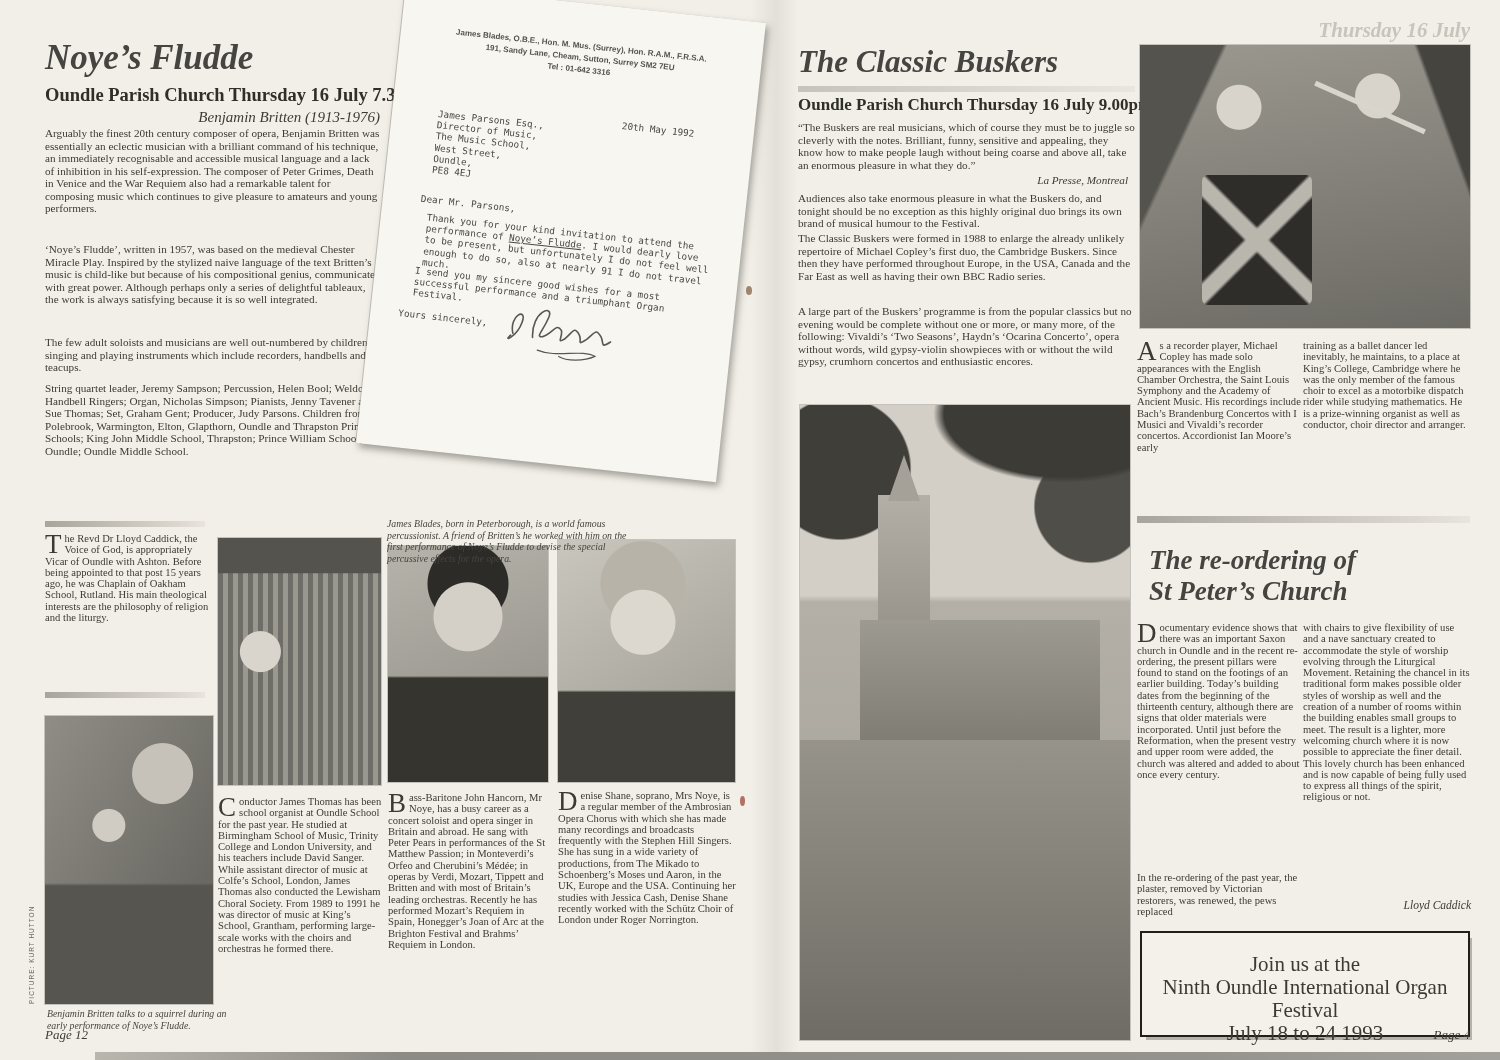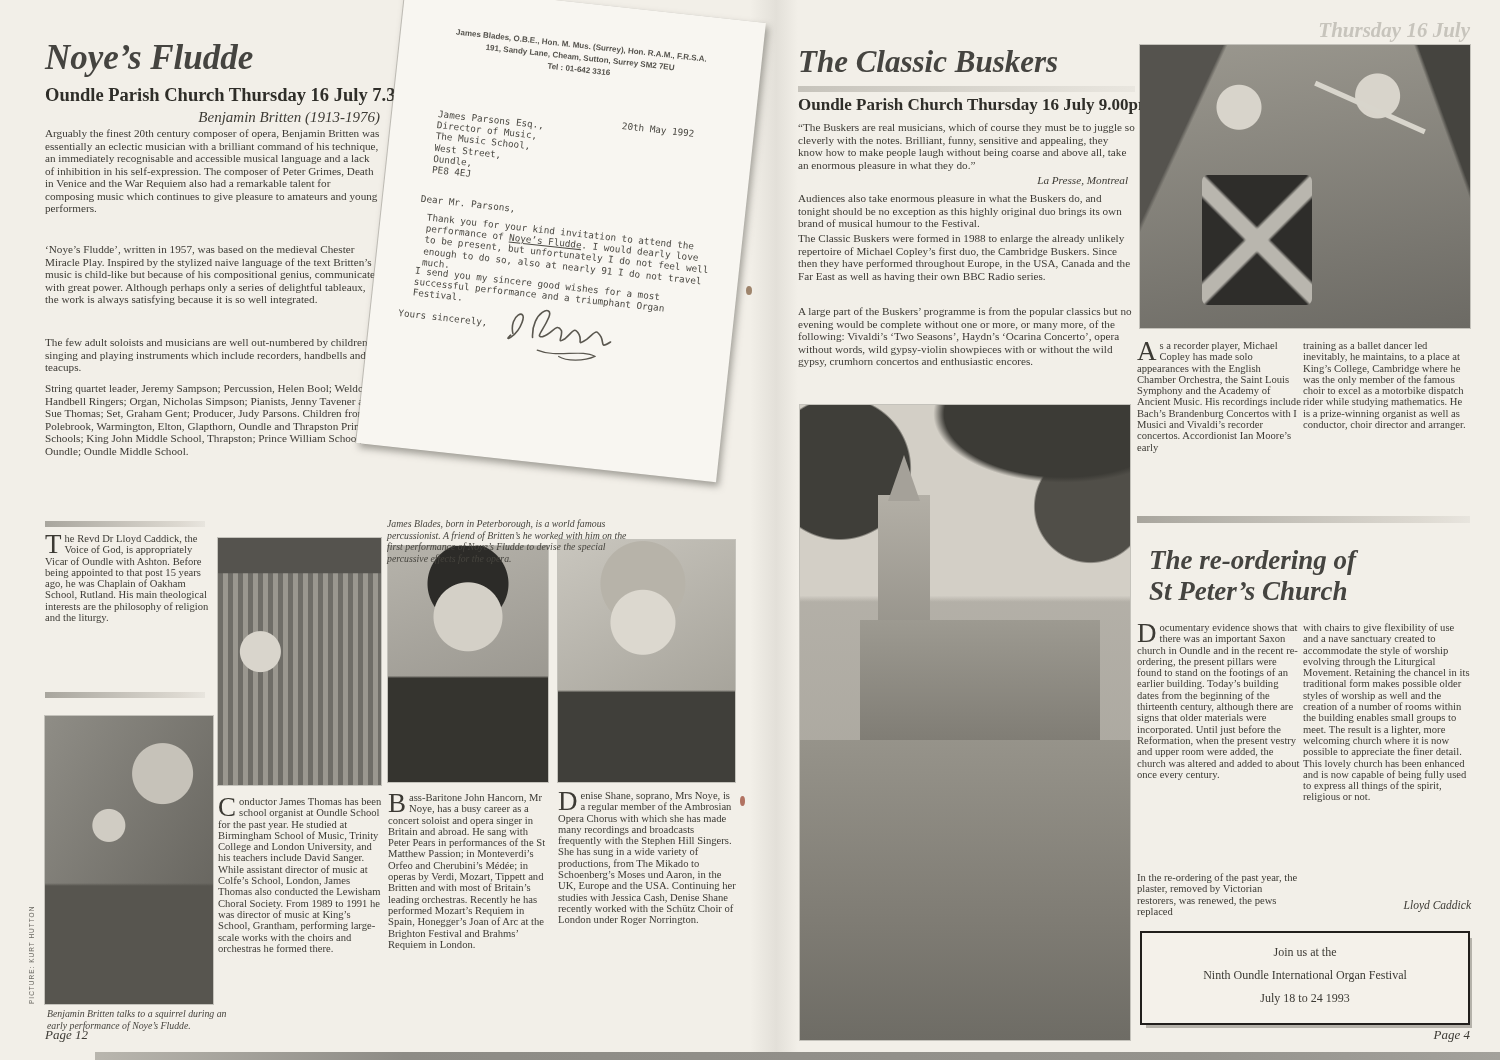--- a/index.html
+++ b/index.html
@@ -178,21 +178,21 @@
   <div class="abs narrow-p attr" style="left:1303px;top:900px;width:168px;font-size:11.5px;">Lloyd Caddick</div>
 
   <div class="abs photo ph-church" style="left:800px;top:405px;width:330px;height:635px;">
     <div class="ph-kid" style="left:78px;top:90px;width:52px;height:190px;background:linear-gradient(180deg,#b3afa6,#8c8981);"></div>
     <div class="ph-kid" style="left:88px;top:50px;width:32px;height:46px;background:#a5a199;clip-path:polygon(50% 0,100% 100%,0 100%);"></div>
     <div class="ph-kid" style="left:60px;top:215px;width:240px;height:120px;background:linear-gradient(180deg,#9d9a91,#807d75);"></div>
     <div class="ph-kid" style="left:0;top:335px;width:330px;height:300px;background:linear-gradient(180deg,#96938a,#7f7c74 60%,#6e6c65);"></div>
     <div class="ph-kid" style="left:110px;top:0;width:220px;height:90px;background:radial-gradient(ellipse at 70% 10%, #3c3b36 0 55%, rgba(0,0,0,0) 60%);"></div>
   </div>
 
-  <div class="abs festival-box" style="left:1140px;top:931px;width:326px;height:82px;padding-top:8px;font-size:12px;line-height:23px;">
+  <div class="abs festival-box" style="left:1140px;top:931px;width:326px;height:82px;padding-top:20px;font-size:21px;line-height:23px;">
     <div>Join us at the</div>
     <div>Ninth Oundle International Organ Festival</div>
     <div>July 18 to 24 1993</div>
   </div>
 
   <div class="abs pagenum" style="left:1380px;top:1027px;width:90px;text-align:right;">Page 4</div>
 
 </div>
 
 </body></html>

